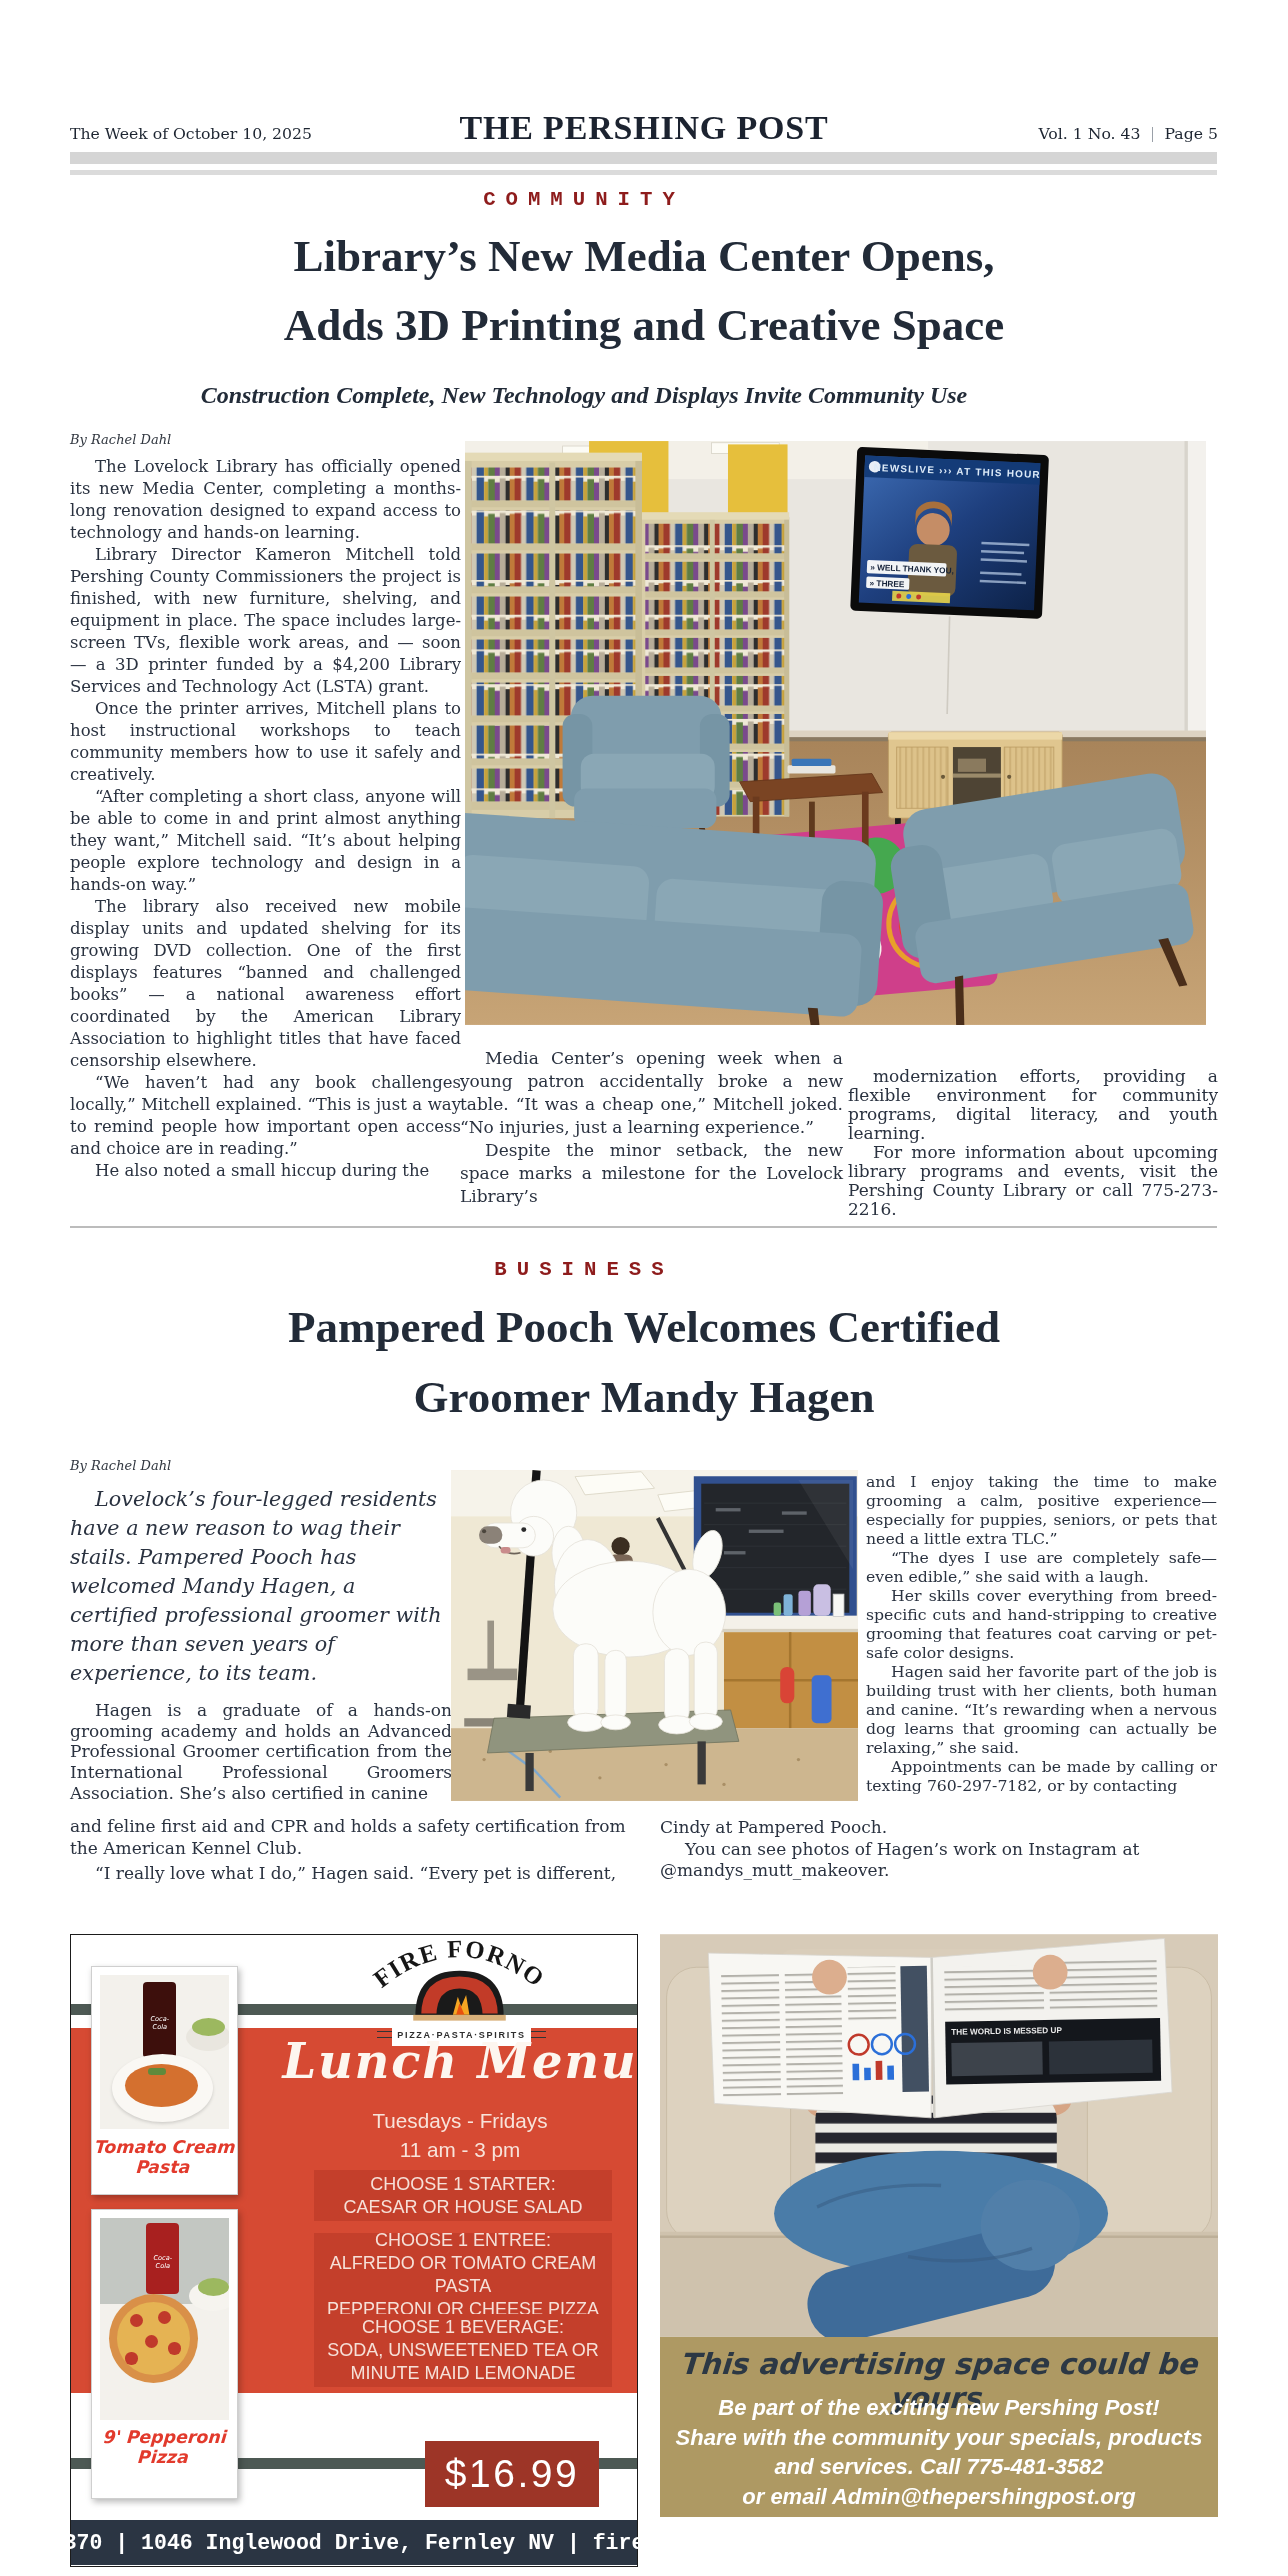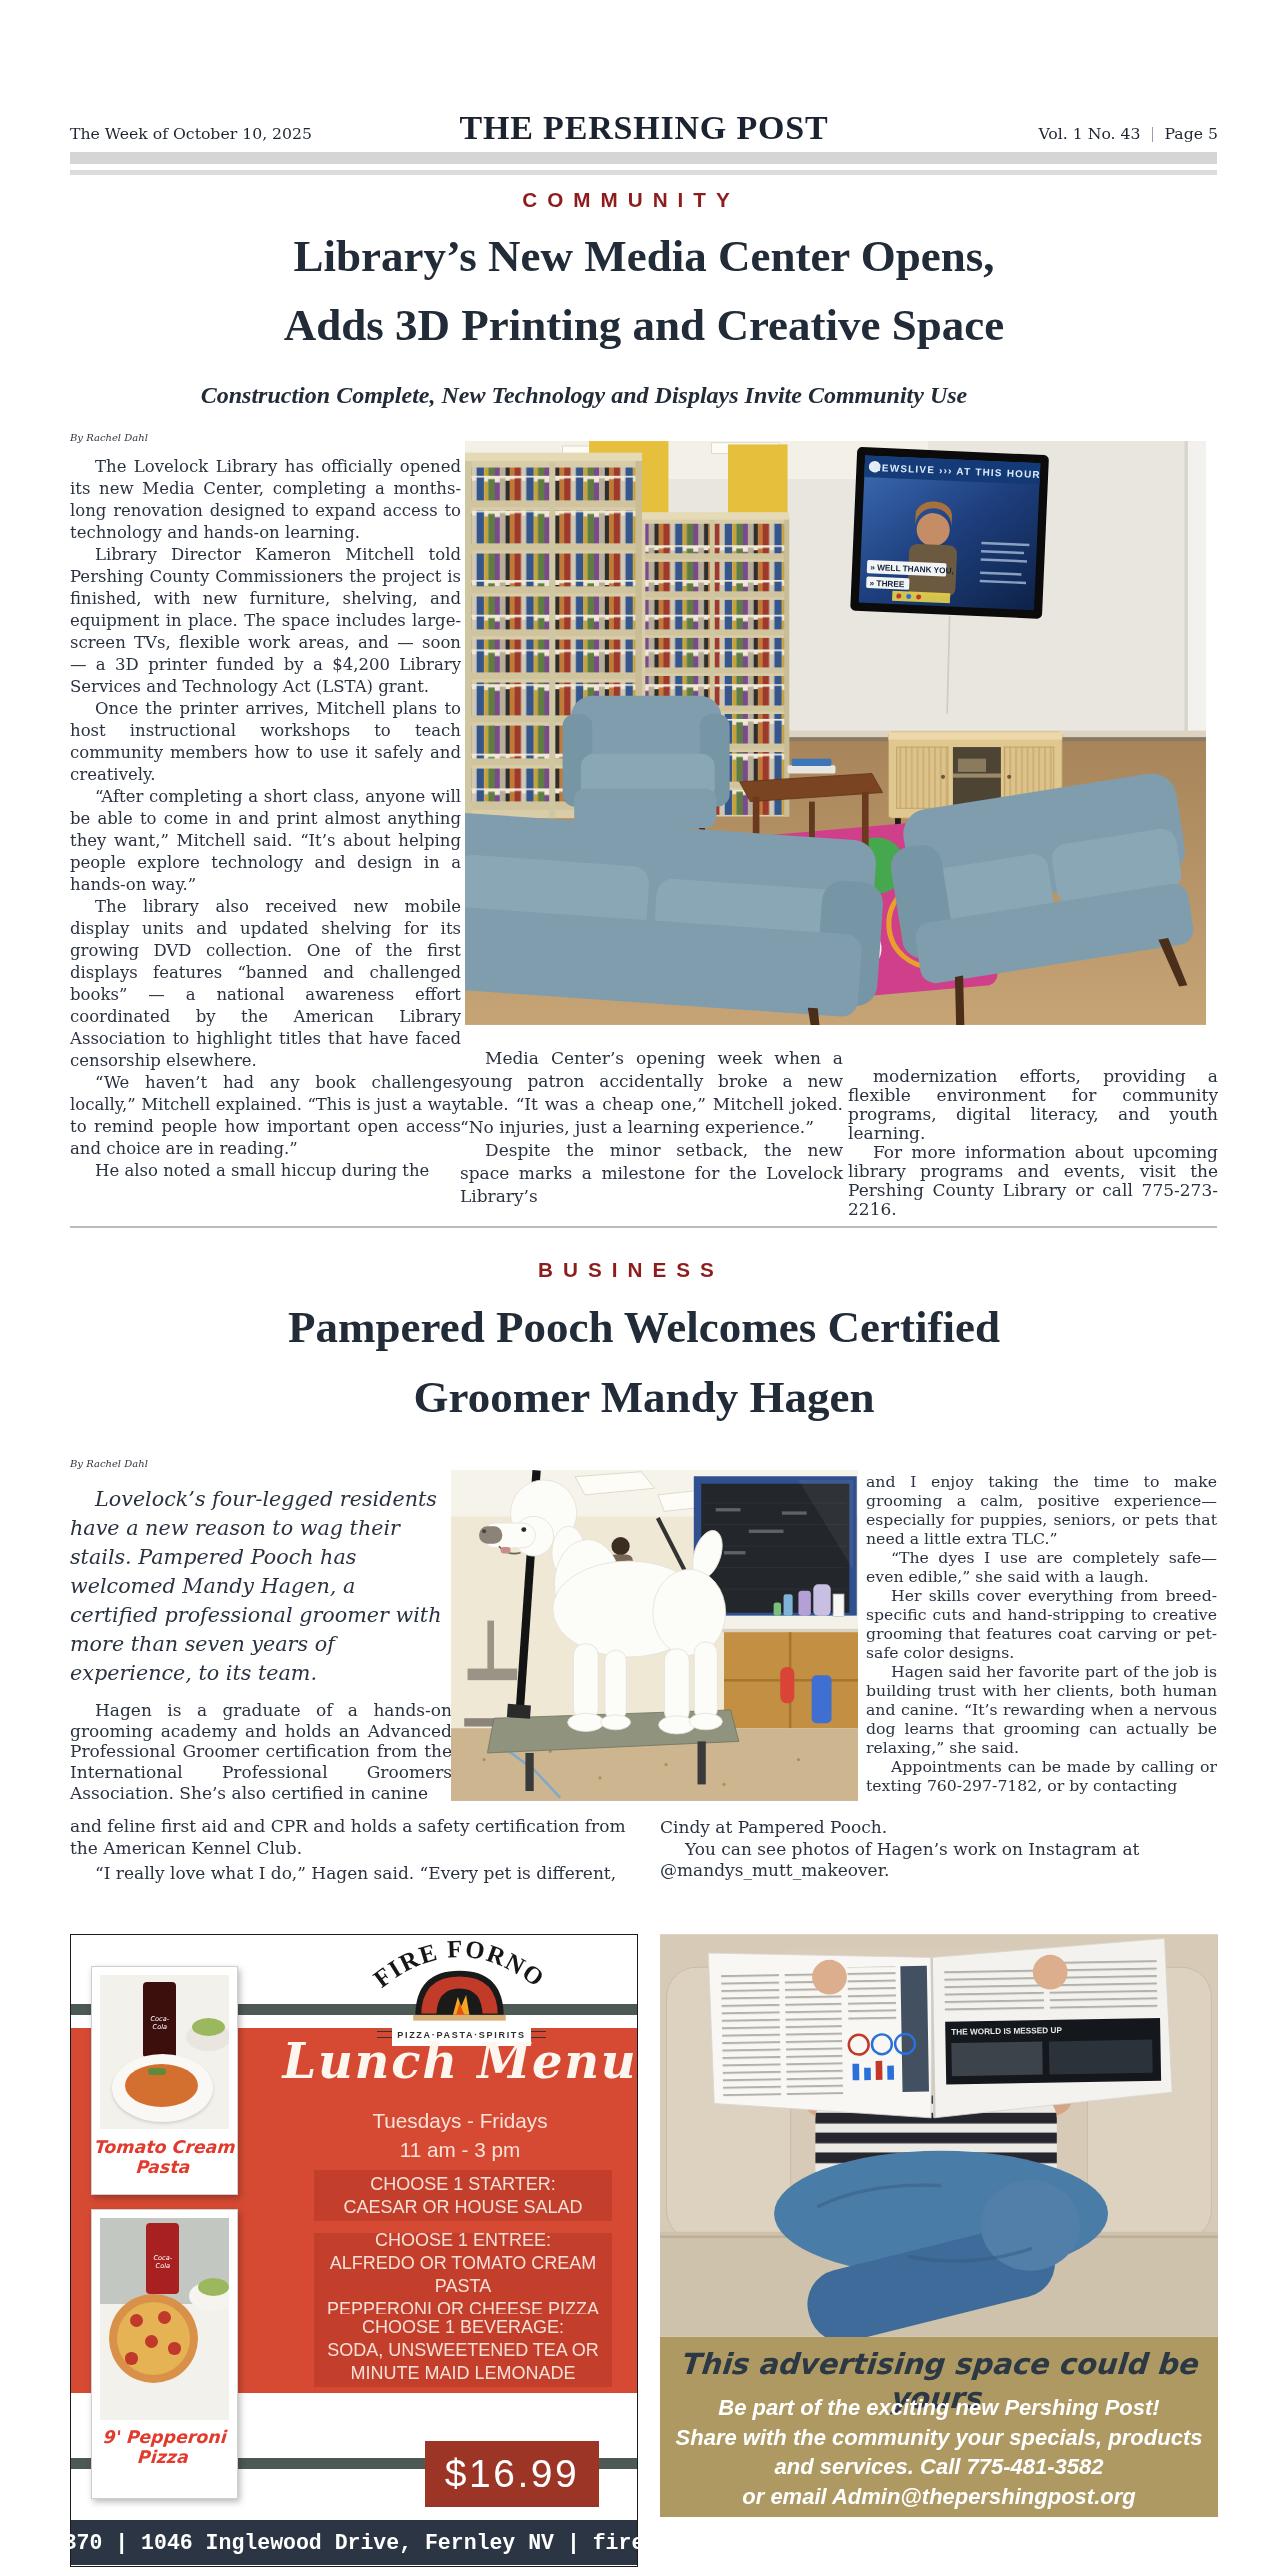--- a/index.html
+++ b/index.html
@@ -10,27 +10,27 @@
   
   .mast-date{left:70px;top:124px;font-size:15.7px;color:#1d2531;}
   .mast-title{left:0;top:109px;width:1288px;text-align:center;font-family:"Liberation Serif",serif;
               font-weight:bold;font-size:34px;letter-spacing:0.8px;color:#1c2330;}
   .mast-vol{right:70px;top:124px;font-size:15.7px;color:#1d2531;}
   .mast-vol .vsep{display:inline-block;width:0.8px;height:15px;background:#9aa0a8;margin:0 11.6px;vertical-align:-2.5px;}
   .bar1{left:70px;top:152px;width:1147px;height:12.4px;background:#d5d5d5;}
   .bar2{left:70px;top:170px;width:1147px;height:5px;background:#dbdbdb;}
 
   
-  .section-label{left:0;width:1168px;text-align:center;font-family:Liberation Sans, sans-serif;
-                 font-weight:bold;font-size:20.7px;letter-spacing:10px;color:#8e1c1c;padding-left:47px;}
+  .section-label{left:0;width:1168px;text-align:center;font-family:Liberation Mono, monospace;
+                 font-weight:bold;font-size:20.7px;letter-spacing:10px;color:#8e1c1c;}
   .headline{left:0;width:1288px;text-align:center;font-family:"Liberation Serif",serif;
             font-weight:bold;font-size:45px;color:#222b38;}
   .subhead{left:0;width:1168px;text-align:center;font-family:"Liberation Serif",serif;
            font-weight:bold;font-style:italic;font-size:24px;color:#222b38;}
-  .byline{font-style:italic;font-size:10px;color:#30363f;}
+  .byline{font-style:italic;font-size:13px;color:#30363f;}
 
   
   .col{text-align:justify;}
   .col p{margin:0;text-indent:25px;}
   .c1{left:70px;top:456px;width:391px;font-size:16.5px;line-height:22px;}
   .c2{left:460px;top:1047px;width:383px;font-size:17px;line-height:23px;}
   .c3{left:848px;top:1047px;width:370px;font-size:17px;line-height:19px;margin-top:20px;}
   .divider{left:70px;top:1226px;width:1147px;height:1.7px;background:#bcbcbc;}
 
   .lede{left:70px;top:1485px;width:374px;font-size:20.7px;line-height:29px;font-style:italic;text-align:left;}

